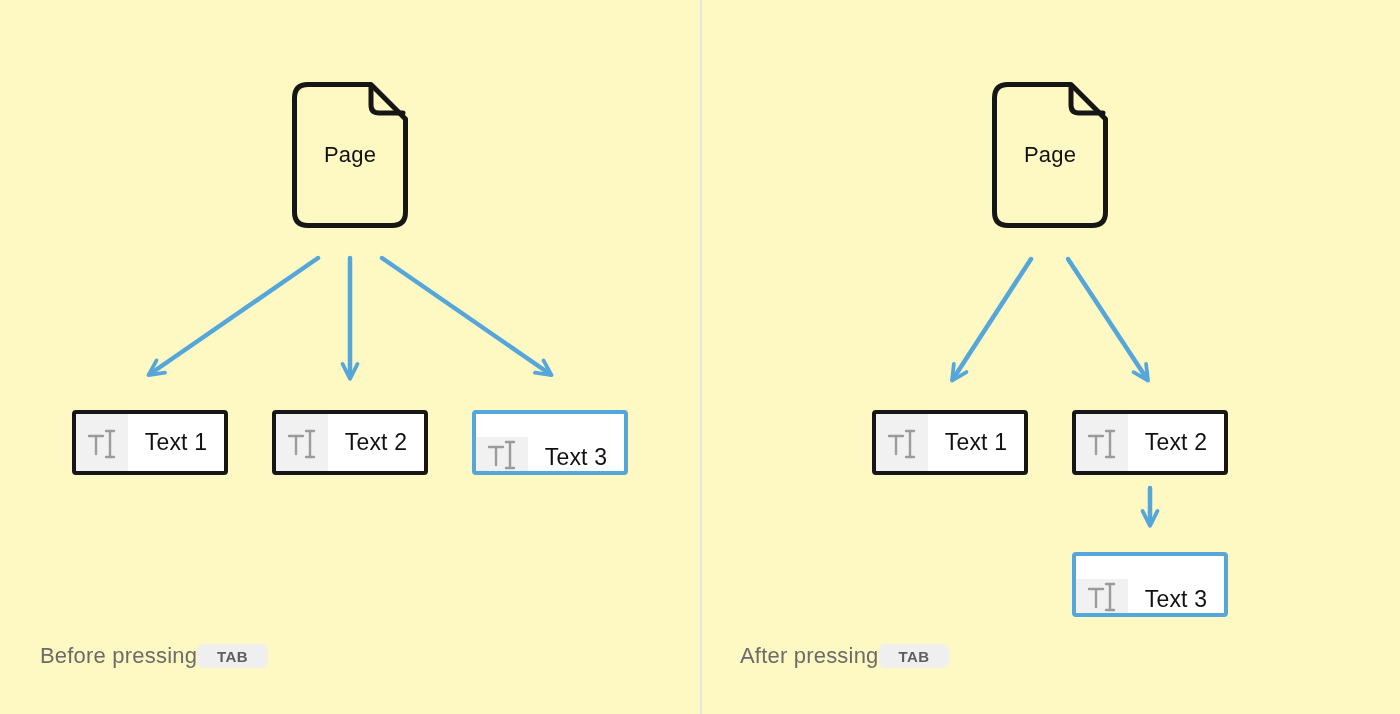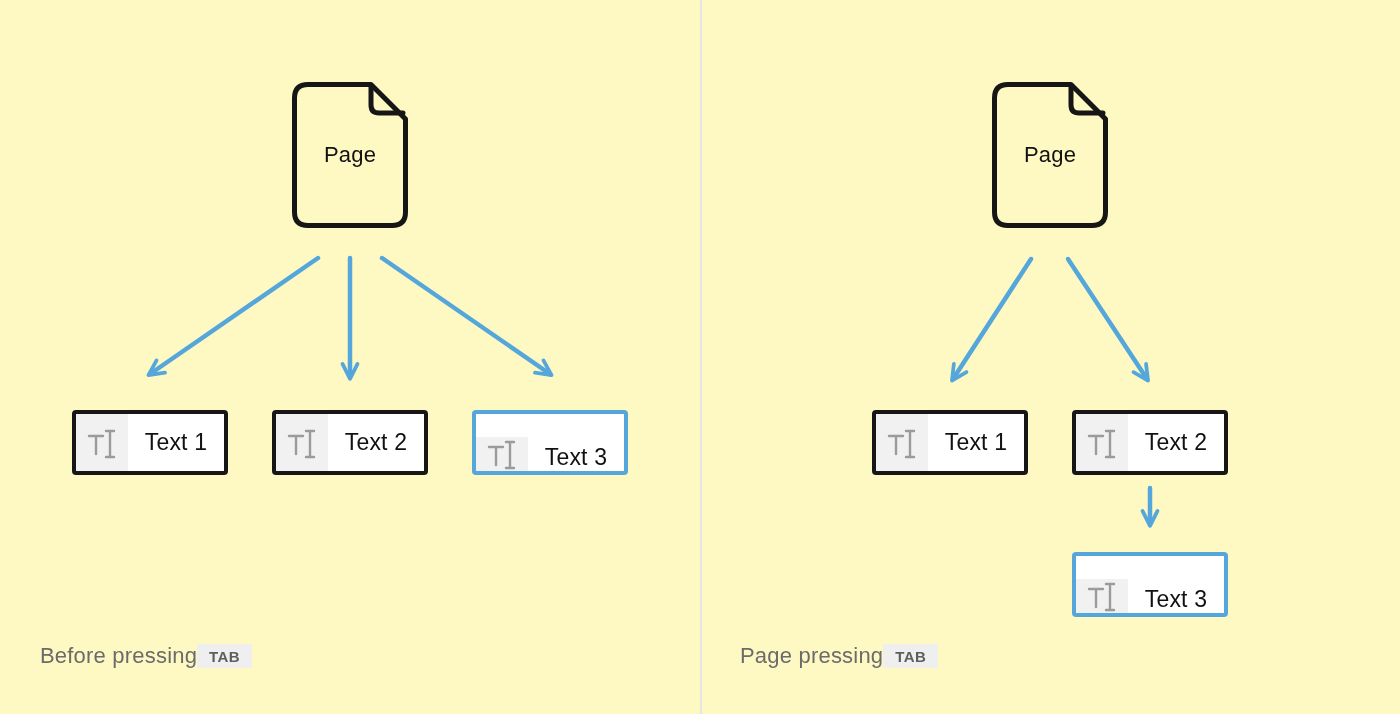--- a/index.html
+++ b/index.html
@@ -54,21 +54,21 @@
   
   .caption{
     position:absolute;display:flex;align-items:center;gap:0;height:30px;
   }
   .caption .caption-text{
     font-size:22px;color:var(--gray-text);letter-spacing:.2px;white-space:nowrap;
   }
   .key-badge{
     background:var(--badge-bg);color:var(--badge-text);
     font-size:15px;font-weight:700;letter-spacing:.4px;
-    padding:5px 12px 4px;border-radius:0;line-height:1;
+    padding:5px 20px 4px;border-radius:6px;line-height:1;
   }
 </style>
 </head>
 <body>
 
 <div class="canvas">
 
   <svg class="arrows" width="1400" height="714" viewBox="0 0 1400 714">
     <defs>
       <marker id="ah" viewBox="0 0 12 12" refX="9" refY="6" markerWidth="5" markerHeight="5" orient="auto">
@@ -167,18 +167,18 @@
       <span class="icon-cell">
         <svg width="30" height="34" viewBox="0 0 30 34">
           <path class="ticon-stroke" stroke-width="2.4" d="M2 10 H16 M9 10 V28"></path>
           <path class="ticon-stroke" stroke-width="2.4" d="M19 5 H27 M23 5 V31 M19 31 H27"></path>
         </svg>
       </span>
       <span class="label-cell">Text 3</span>
     </div>
 
     <div class="caption" style="left:740px;top:641px;">
-      <span class="caption-text">Page pressing</span>
+      <span class="caption-text">After pressing</span>
       <span class="key-badge">TAB</span>
     </div>
   </div>
 
 </div>
 
 </body></html>

